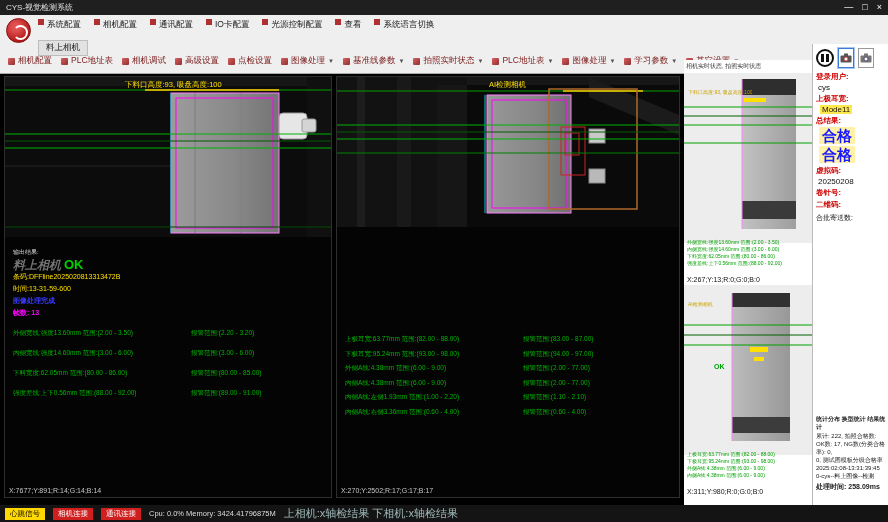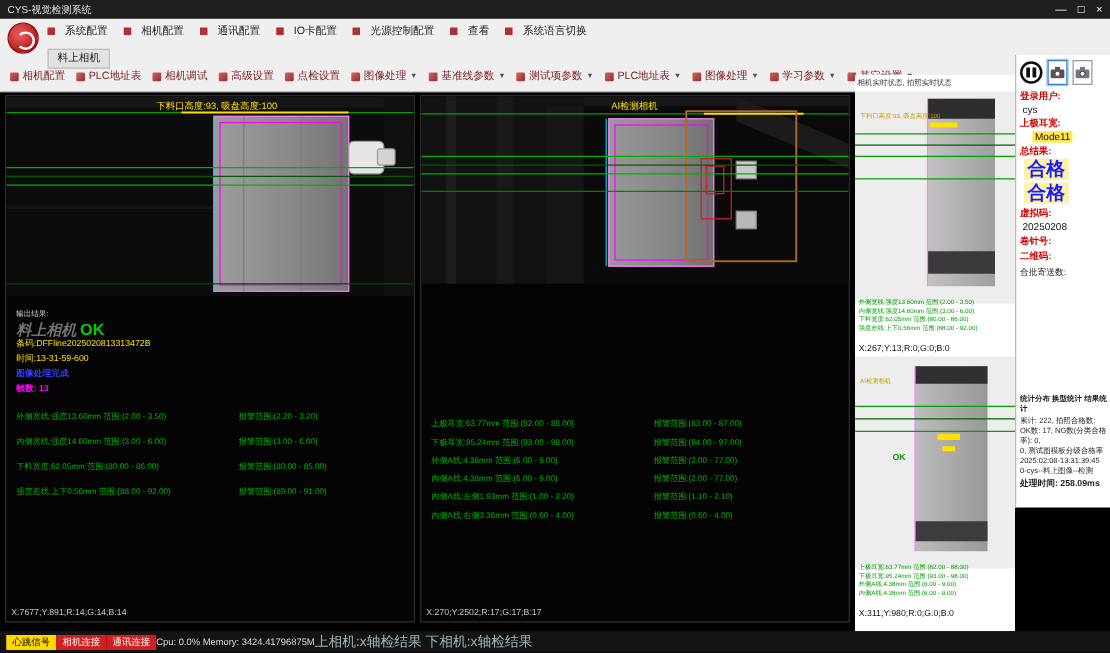--- a/index.html
+++ b/index.html
@@ -13,21 +13,21 @@
   .win-controls span{cursor:default;line-height:13px}
 
   
   .topbar{position:absolute;left:0;top:15px;width:888px;height:59px;background:#efefef;border-bottom:1px solid #a9a9a9}
   .logo{position:absolute;left:6px;top:3px;width:25px;height:25px;border-radius:50%;
     background:radial-gradient(circle at 38% 35%,#e05050 18%,#b01818 70%,#7c0d0d 100%);
     border:1px solid #8a1010}
   .logo::after{content:"";position:absolute;left:6px;top:6px;width:11px;height:11px;border-radius:50%;
     border:2px solid #fff;border-left-color:transparent}
   .menu-row{position:absolute;left:38px;top:4px;display:flex;gap:13px;font-size:8.5px;color:#1c1c1c}
-  .menu-item{display:flex;align-items:center;gap:8px;cursor:default}
+  .menu-item{display:flex;gap:3px;cursor:default}
   .mi-icon{width:6px;height:6px;background:#b03030;display:inline-block}
   .tab-row{position:absolute;left:38px;top:21px}
   .tab{font-size:8.5px;color:#222;background:#e2e2e2;border:1px solid #bdbdbd;padding:1px 7px;display:inline-block}
   .toolbar-row{position:absolute;left:8px;top:40px;display:flex;gap:9px;font-size:8.5px;color:#7d2020;align-items:center}
   .tool-item{display:flex;align-items:center;gap:3px;cursor:default;white-space:nowrap}
   .ti-icon{width:7px;height:7px;background:linear-gradient(135deg,#d86060,#903030);display:inline-block;border-radius:1px}
   .arrow{font-size:6px;color:#555}
   .arrow::before{content:"▼"}
 
   
@@ -60,41 +60,41 @@
   .thumb-panel{position:absolute;left:684px;top:60px;width:128px;height:445px;background:#fff}
   .hint{font-size:6px;color:#333;padding:2px 2px;white-space:nowrap;overflow:hidden}
   .thumb{position:relative;width:128px;height:212px;background:#fff;cursor:crosshair}
   .thumb svg{display:block}
   .t-yellow{position:absolute;top:16px;left:4px;color:#c8a000;font-size:5px;white-space:nowrap;max-width:120px;overflow:hidden}
   .t-ok{position:absolute;top:78px;left:30px;color:#00a000;font-size:7px;font-weight:bold}
   .t-measures{position:absolute;left:3px;bottom:18px;color:#00a000;font-size:5px;line-height:7px;white-space:nowrap;overflow:hidden;max-width:122px}
   .t-coords{position:absolute;left:3px;bottom:2px;color:#111;font-size:7px}
 
   
-  .sidebar{position:absolute;left:812px;top:44px;width:76px;height:362px;background:#fff;border-left:1px solid #bbb}
+  .sidebar{position:absolute;left:812px;top:44px;width:76px;height:461px;background:#fff;border-left:1px solid #bbb}
   .controls{display:flex;gap:4px;align-items:center;padding:4px 3px 2px 3px}
   .pause-btn{width:18px;height:18px;border-radius:50%;border:2px solid #101010;background:#fff;
     display:flex;align-items:center;justify-content:center;gap:2px}
   .pause-btn i{width:3px;height:8px;background:#101010;display:block}
   .icon-btn{width:16px;height:20px;border:1px solid #999;background:#fff;display:flex;align-items:center;justify-content:center}
   .icon-btn.active{border-color:#3a7bd5;box-shadow:0 0 0 1px #a9c6ee}
   .red-label{color:#d00000;font-size:7.5px;font-weight:bold;padding:2px 3px 0 3px}
   .blk-label{color:#222;font-size:7px;padding:3px 3px 0 3px}
   .val{color:#111;font-size:8px;padding:1px 3px 0 5px}
   .model-row{display:flex;align-items:baseline}
-  .model-val{background:#ffe84d;color:#111;font-size:8px;padding:0 2px;margin-left:8px}
+  .model-val{background:#ffe84d;color:#111;font-size:8px;padding:0 2px;margin-left:2px}
   .big-result{color:#1a1aff;font-size:15px;font-weight:bold;background:#fff2a8;display:inline-block;
     margin:1px 0 0 6px;padding:0 3px;line-height:17px}
   .stats{position:absolute;left:3px;right:2px;bottom:14px;font-size:6px;color:#222;line-height:8px}
   .stats .hd{font-weight:bold;margin-bottom:1px}
   .stats .tm{font-size:7px;font-weight:bold;margin-top:3px}
 
   
   .statusbar{position:absolute;left:0;top:505px;width:888px;height:17px;background:#141414;
-    display:flex;align-items:center;gap:0;padding:0 5px}
+    display:flex;align-items:center;gap:8px;padding:0 5px}
   .badge{font-size:7.5px;padding:1px 5px;line-height:10px}
   .badge.yellow{background:#ffd800;color:#000}
   .badge.red{background:#cf1f1f;color:#fff}
   .cpu{color:#dcdcdc;font-size:7.5px}
   .camres{color:#9fb8b8;font-size:11px}
 </style>
 </head>
 <body>
 
 <div class="titlebar">
@@ -170,21 +170,21 @@
         <span>图像处理</span>
         <span class="arrow"></span>
       </span>
     <span class="tool-item">
         <span class="ti-icon"></span>
         <span>基准线参数</span>
         <span class="arrow"></span>
       </span>
     <span class="tool-item">
         <span class="ti-icon"></span>
-        <span>测试项参数</span>
+        <span>拍照实时状态</span>
         <span class="arrow"></span>
       </span>
     <span class="tool-item">
         <span class="ti-icon"></span>
         <span>PLC地址表</span>
         <span class="arrow"></span>
       </span>
     <span class="tool-item">
         <span class="ti-icon"></span>
         <span>图像处理</span>

